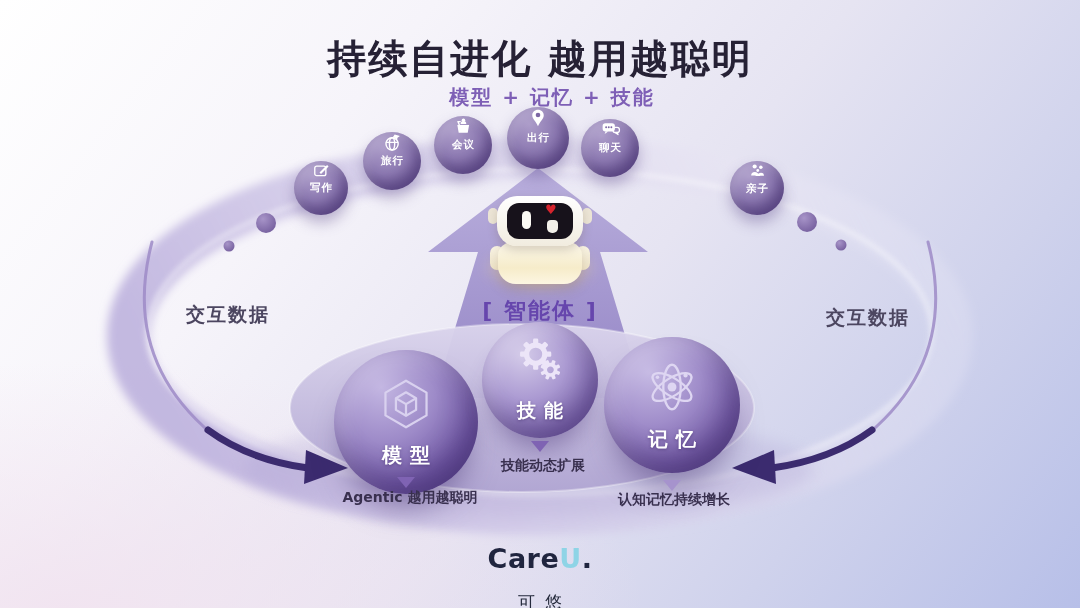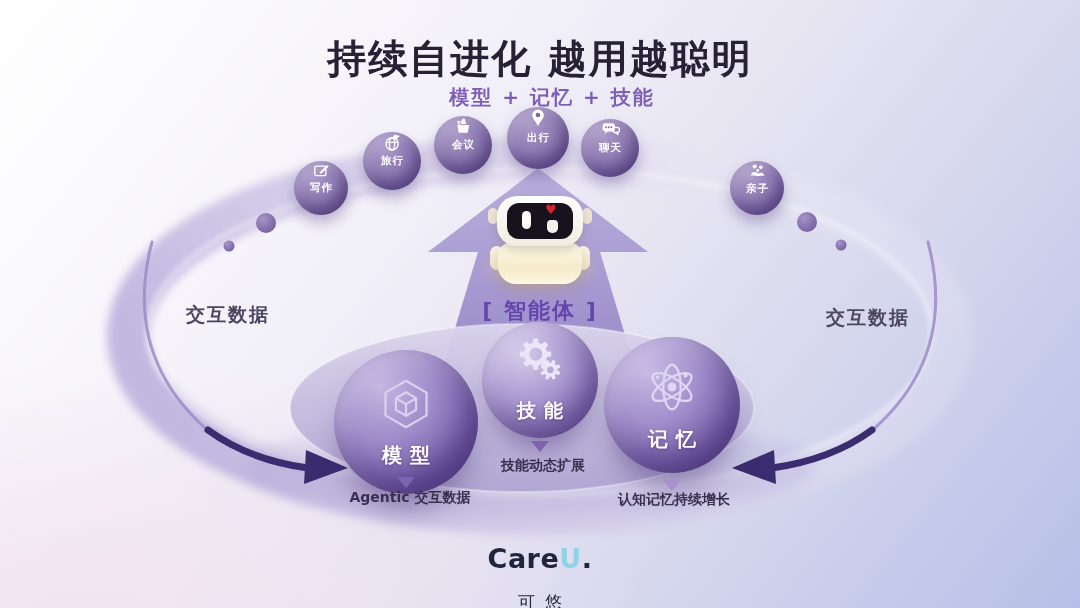--- a/index.html
+++ b/index.html
@@ -274,21 +274,21 @@
       <circle cx="44" cy="18" r="2.2" fill="#ded6f2" stroke="none"></circle>
       <circle cx="15" cy="20" r="1.8" fill="#ded6f2" stroke="none"></circle>
     </svg>
     <div class="sphere-label">记忆</div>
   </div>
 
   <div class="tri" id="tri-model"></div>
   <div class="tri" id="tri-skill"></div>
   <div class="tri" id="tri-memory"></div>
 
-  <div class="caption" id="caption-model">Agentic 交互数据</div>
+  <div class="caption" id="caption-model">Agentic 越用越聪明</div>
   <div class="caption" id="caption-skill">技能动态扩展</div>
   <div class="caption" id="caption-memory">认知记忆持续增长</div>
 
   <div class="logo">
     <div class="logo-line"><span>Care</span><span class="logo-accent">U</span><span>.</span></div>
     <div class="logo-sub"><span>可悠</span></div>
   </div>
 
 </div>
 

